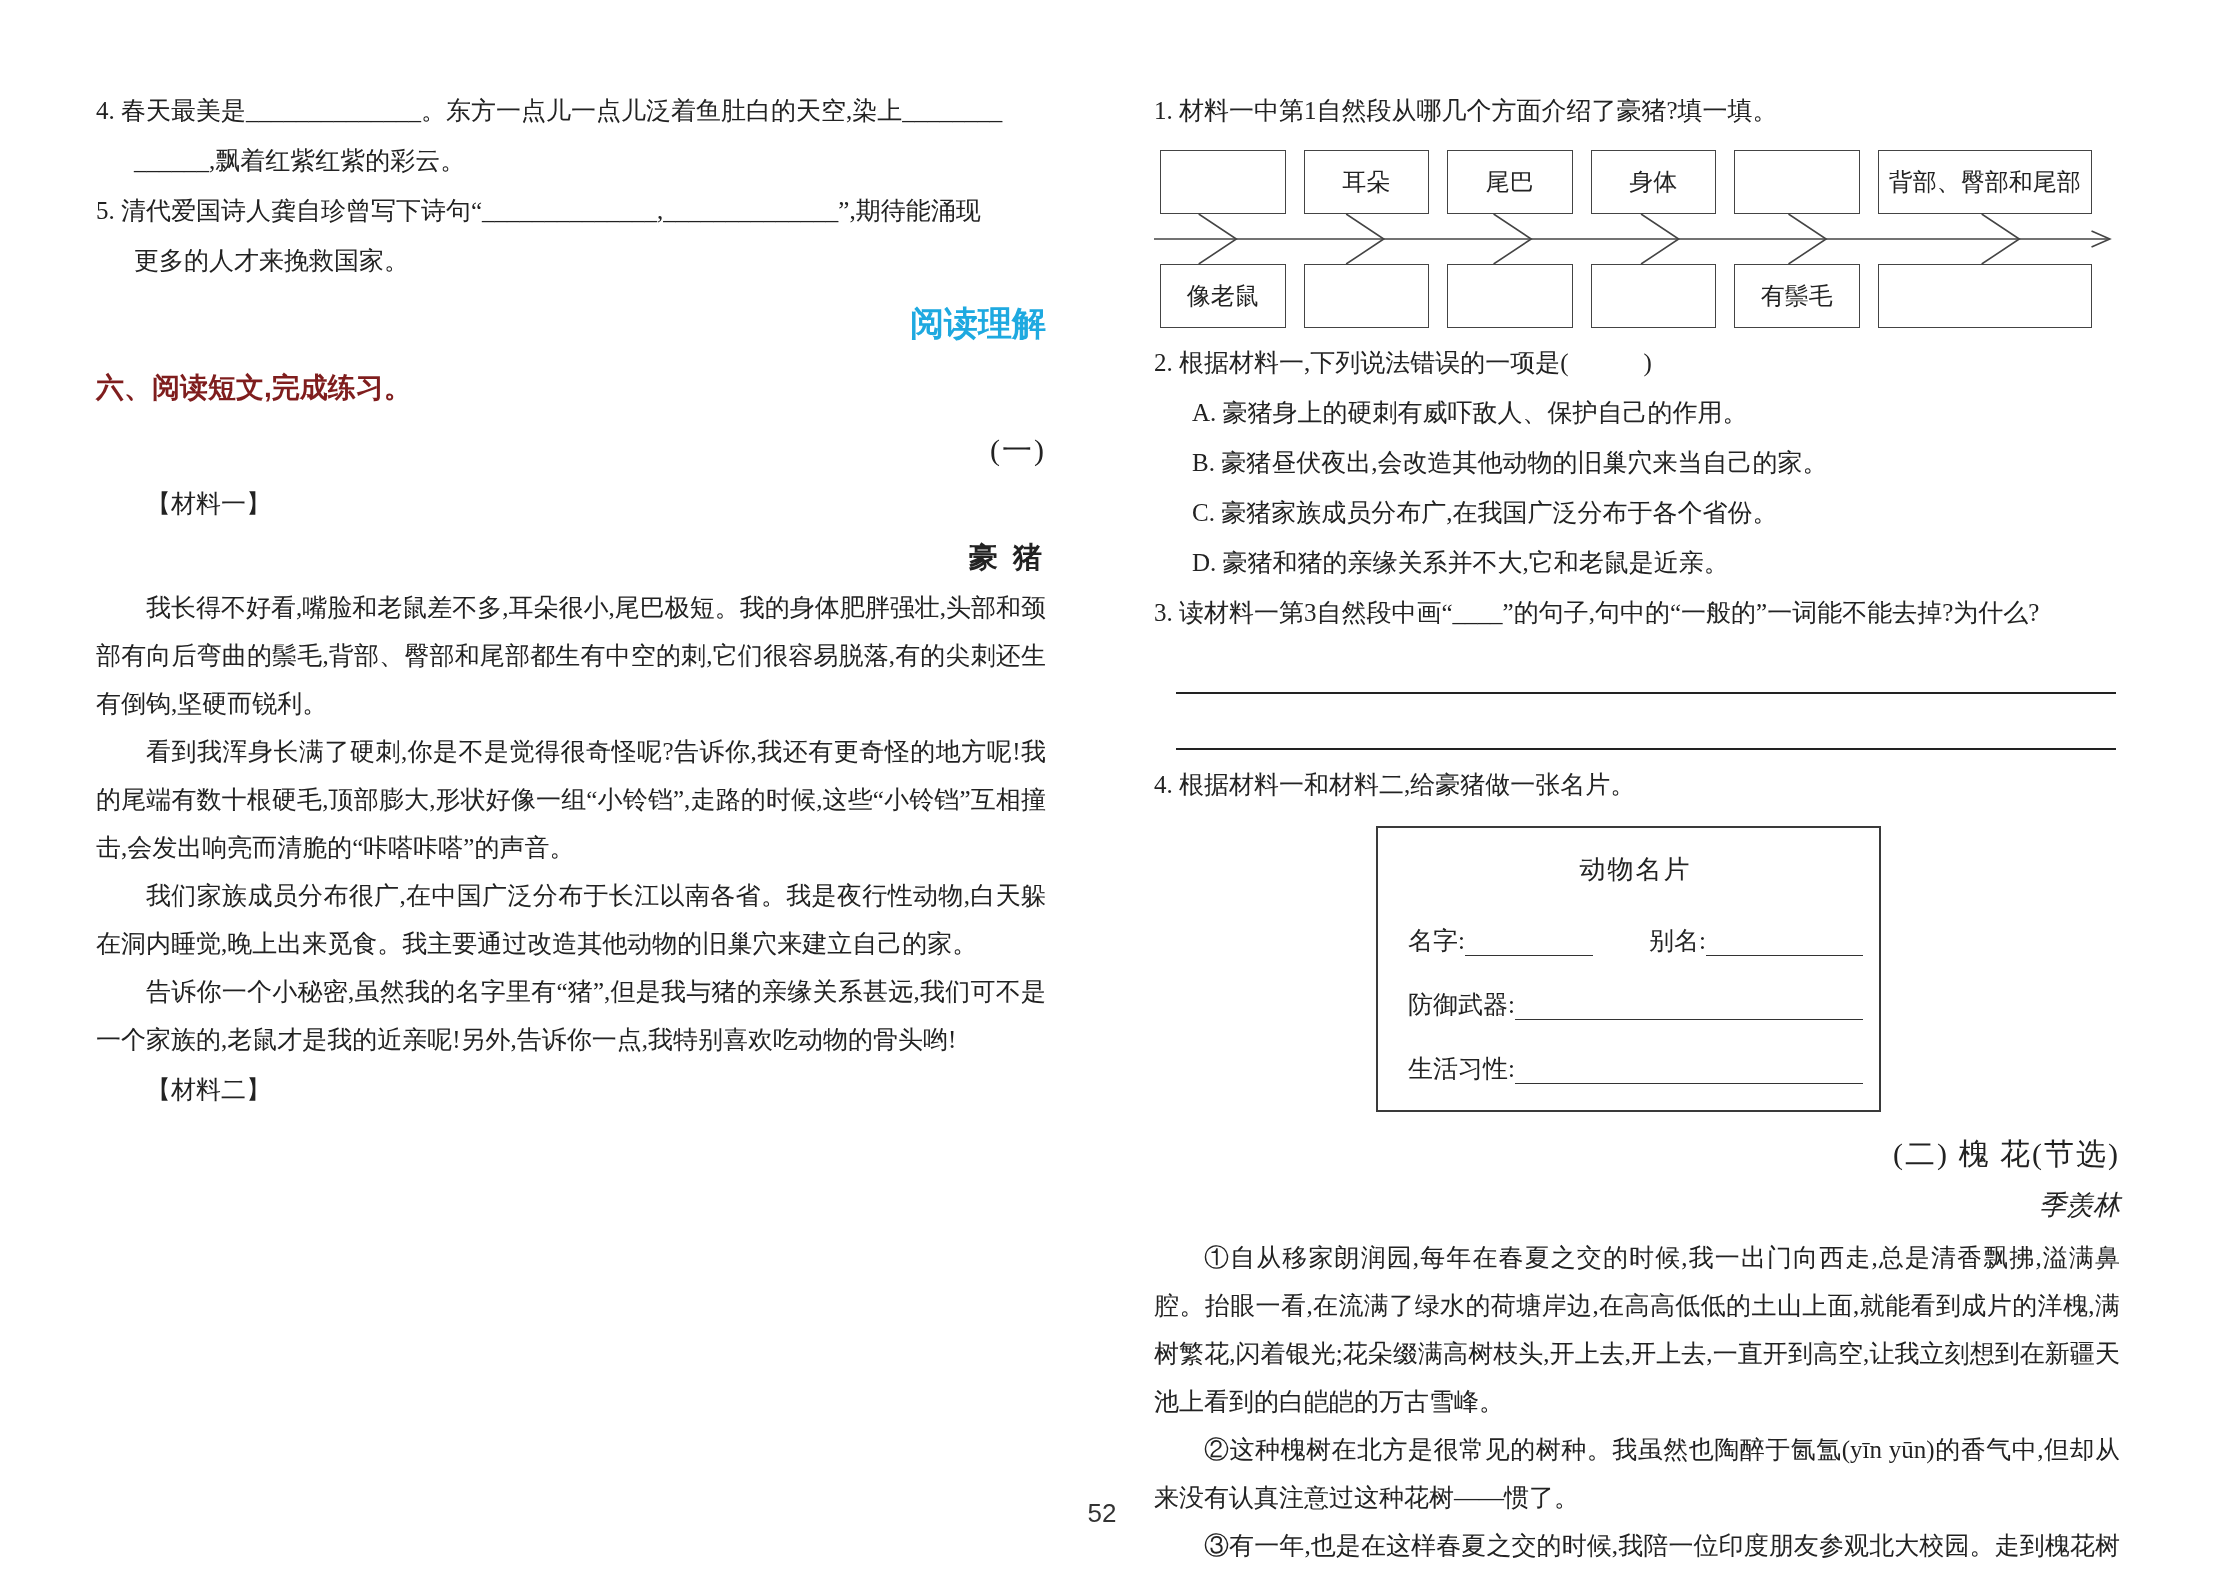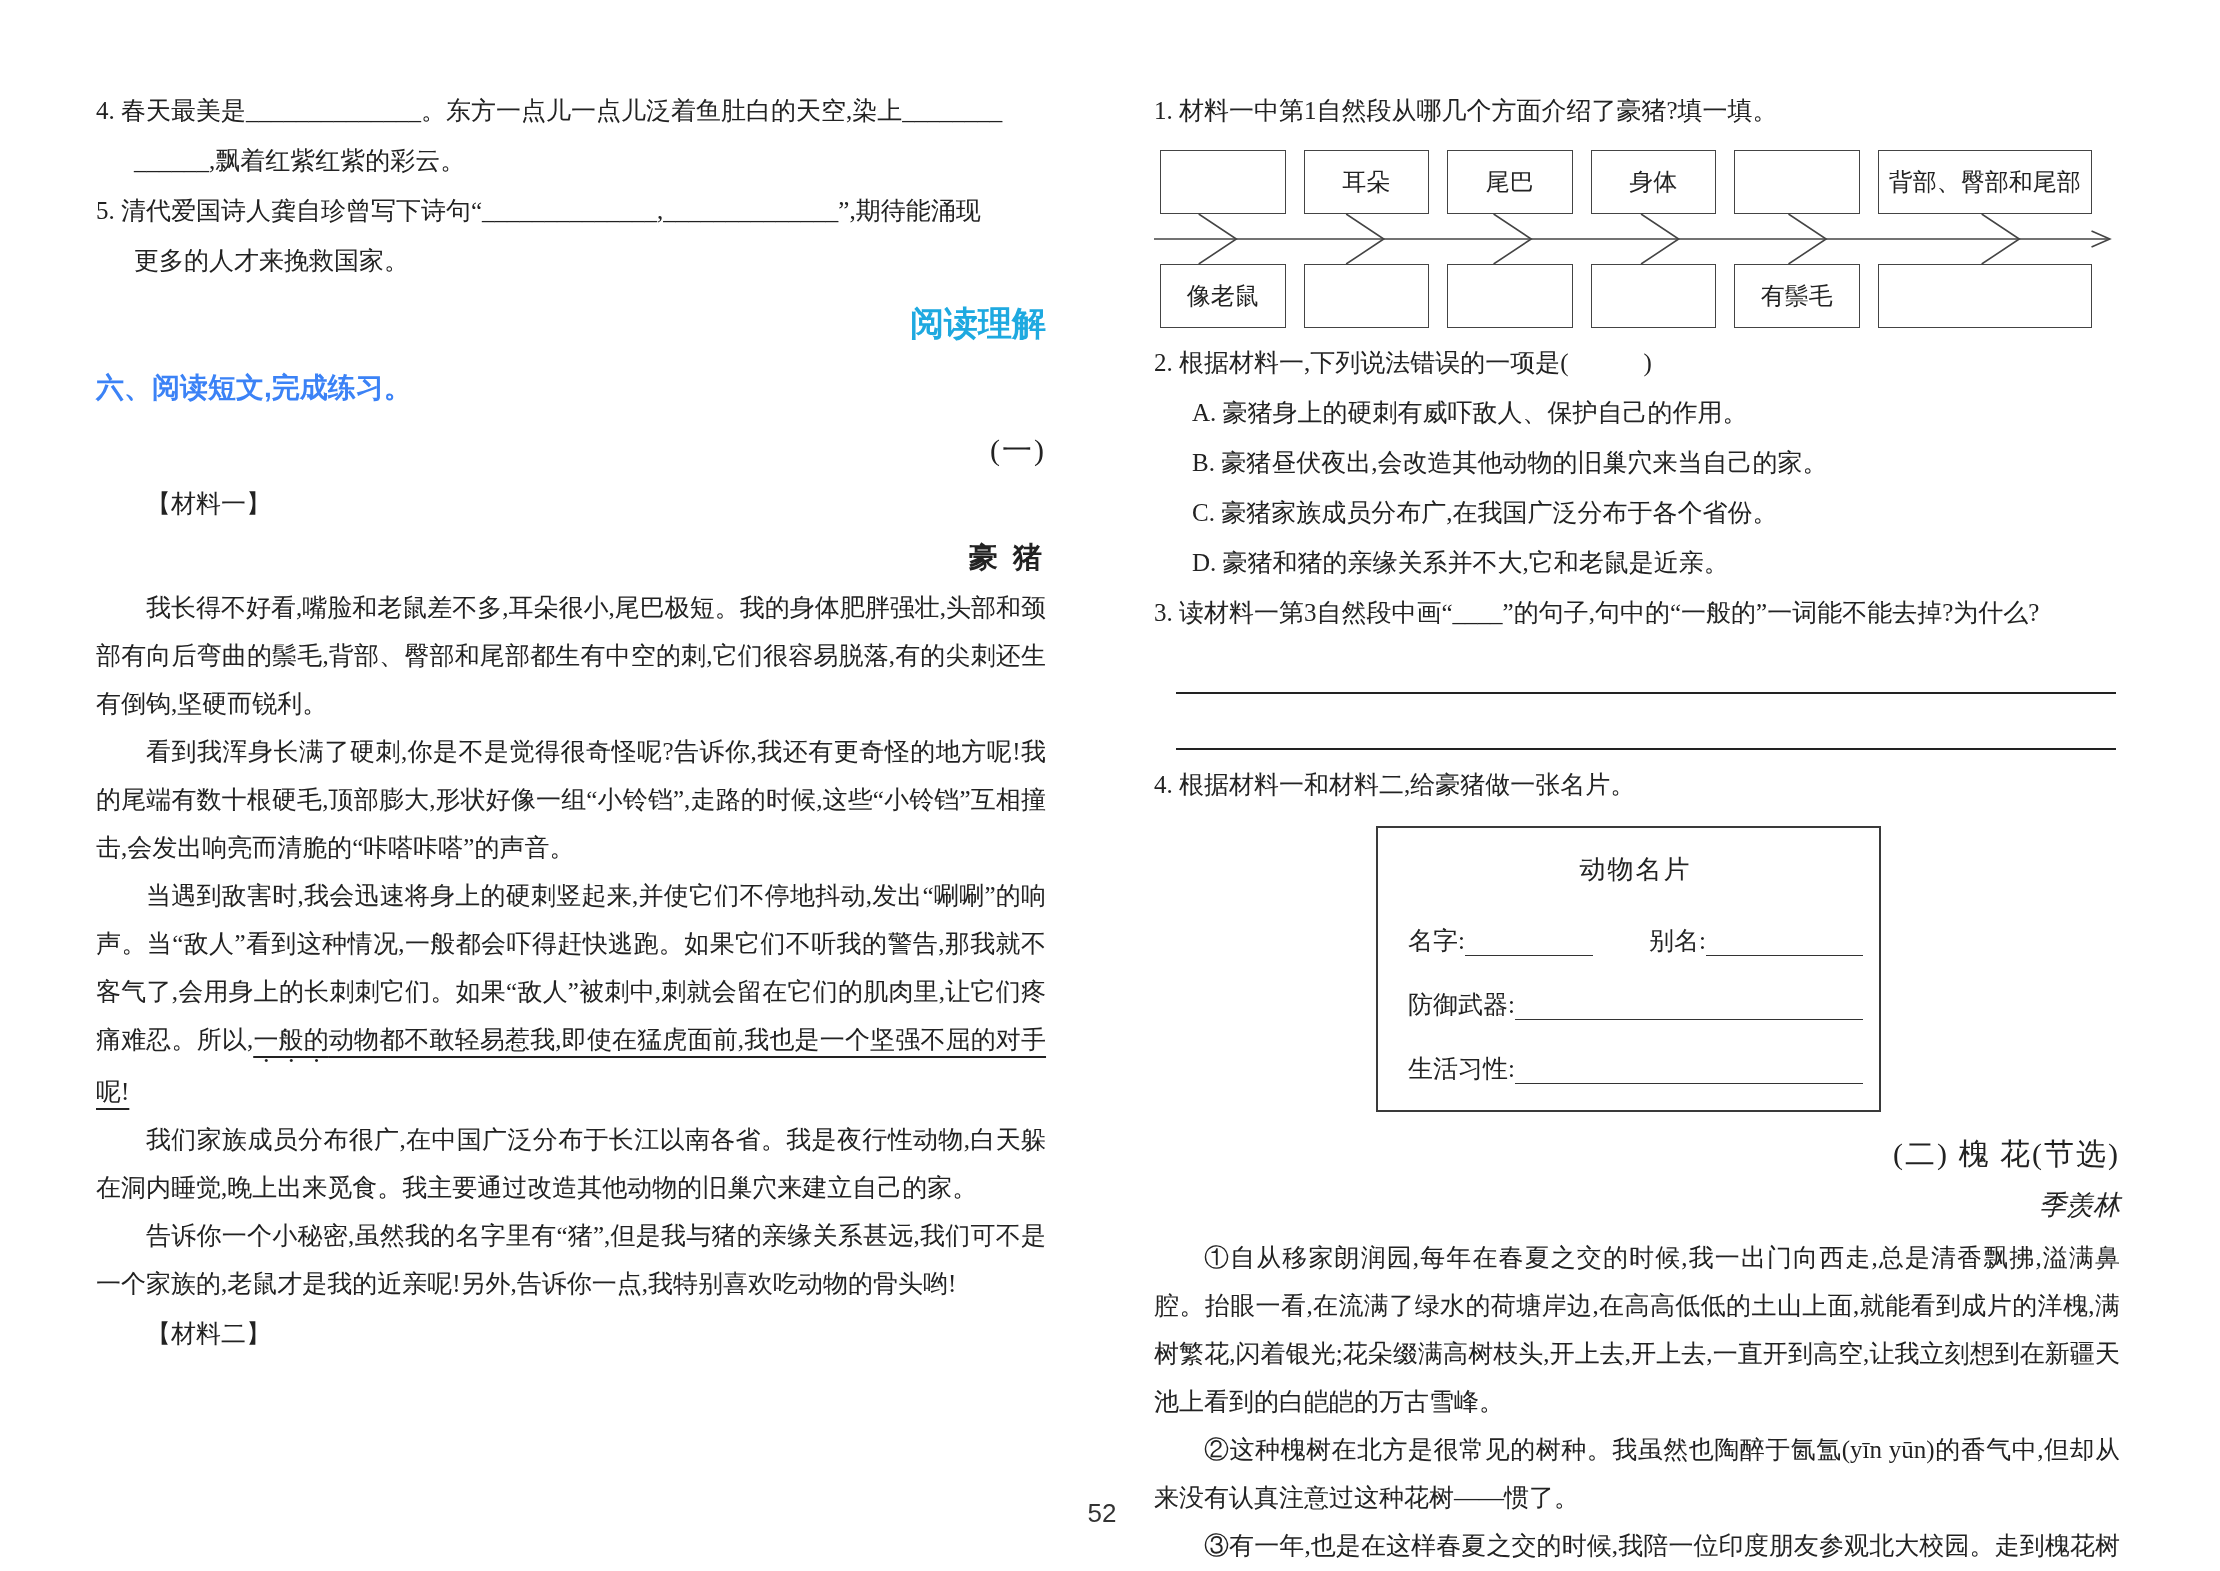--- a/index.html
+++ b/index.html
@@ -74,29 +74,28 @@
 
 <div class="page">
 
   <div class="col col-left">
     <div class="qline">4. 春天最美是______________。东方一点儿一点儿泛着鱼肚白的天空,染上________</div>
     <div class="qline cont">______,飘着红紫红紫的彩云。</div>
     <div class="qline">5. 清代爱国诗人龚自珍曾写下诗句“______________,______________”,期待能涌现</div>
     <div class="qline cont">更多的人才来挽救国家。</div>
 
     <div class="section-title center accent" style="color: rgb(30, 169, 224);">阅读理解</div>
-    <div class="exercise-heading accent mt6" style="color: #3b82f6;">六、阅读短文,完成练习。</div>
+    <div class="exercise-heading accent mt6" style="color: #7f1d1d;">六、阅读短文,完成练习。</div>
 
     <div class="part-title center mt6">(一)</div>
     <div class="label-indent">【材料一】</div>
     <div class="passage-title center">豪  猪</div>
 
     <p class="para">我长得不好看,嘴脸和老鼠差不多,耳朵很小,尾巴极短。我的身体肥胖强壮,头部和颈部有向后弯曲的鬃毛,背部、臀部和尾部都生有中空的刺,它们很容易脱落,有的尖刺还生有倒钩,坚硬而锐利。</p>
     <p class="para">看到我浑身长满了硬刺,你是不是觉得很奇怪呢?告诉你,我还有更奇怪的地方呢!我的尾端有数十根硬毛,顶部膨大,形状好像一组“小铃铛”,走路的时候,这些“小铃铛”互相撞击,会发出响亮而清脆的“咔嗒咔嗒”的声音。</p>
-    <p class="para"><span>当遇到敌害时,我会迅速将身上的硬刺竖起来,并使它们不停地抖动,发出“唰唰”的响声。当“敌人”看到这种情况,一般都会吓得赶快逃跑。如果它们不听我的警告,那我就不客气了,会用身上的长刺刺它们。如果“敌人”被刺中,刺就会留在它们的肌肉里,让它们疼痛难忍。所以,</span><span class="ul dots">一般的</span><span class="ul">动物都不敢轻易惹我,即使在猛虎面前,我也是一个坚强不屈的对手呢!</span></p>
     <p class="para">我们家族成员分布很广,在中国广泛分布于长江以南各省。我是夜行性动物,白天躲在洞内睡觉,晚上出来觅食。我主要通过改造其他动物的旧巢穴来建立自己的家。</p>
     <p class="para">告诉你一个小秘密,虽然我的名字里有“猪”,但是我与猪的亲缘关系甚远,我们可不是一个家族的,老鼠才是我的近亲呢!另外,告诉你一点,我特别喜欢吃动物的骨头哟!</p>
 
     <div class="label-indent">【材料二】</div>
   </div>
 
   <div class="col col-right">
     <div class="qline">1. 材料一中第1自然段从哪几个方面介绍了豪猪?填一填。</div>
 
     <div class="diagram">

